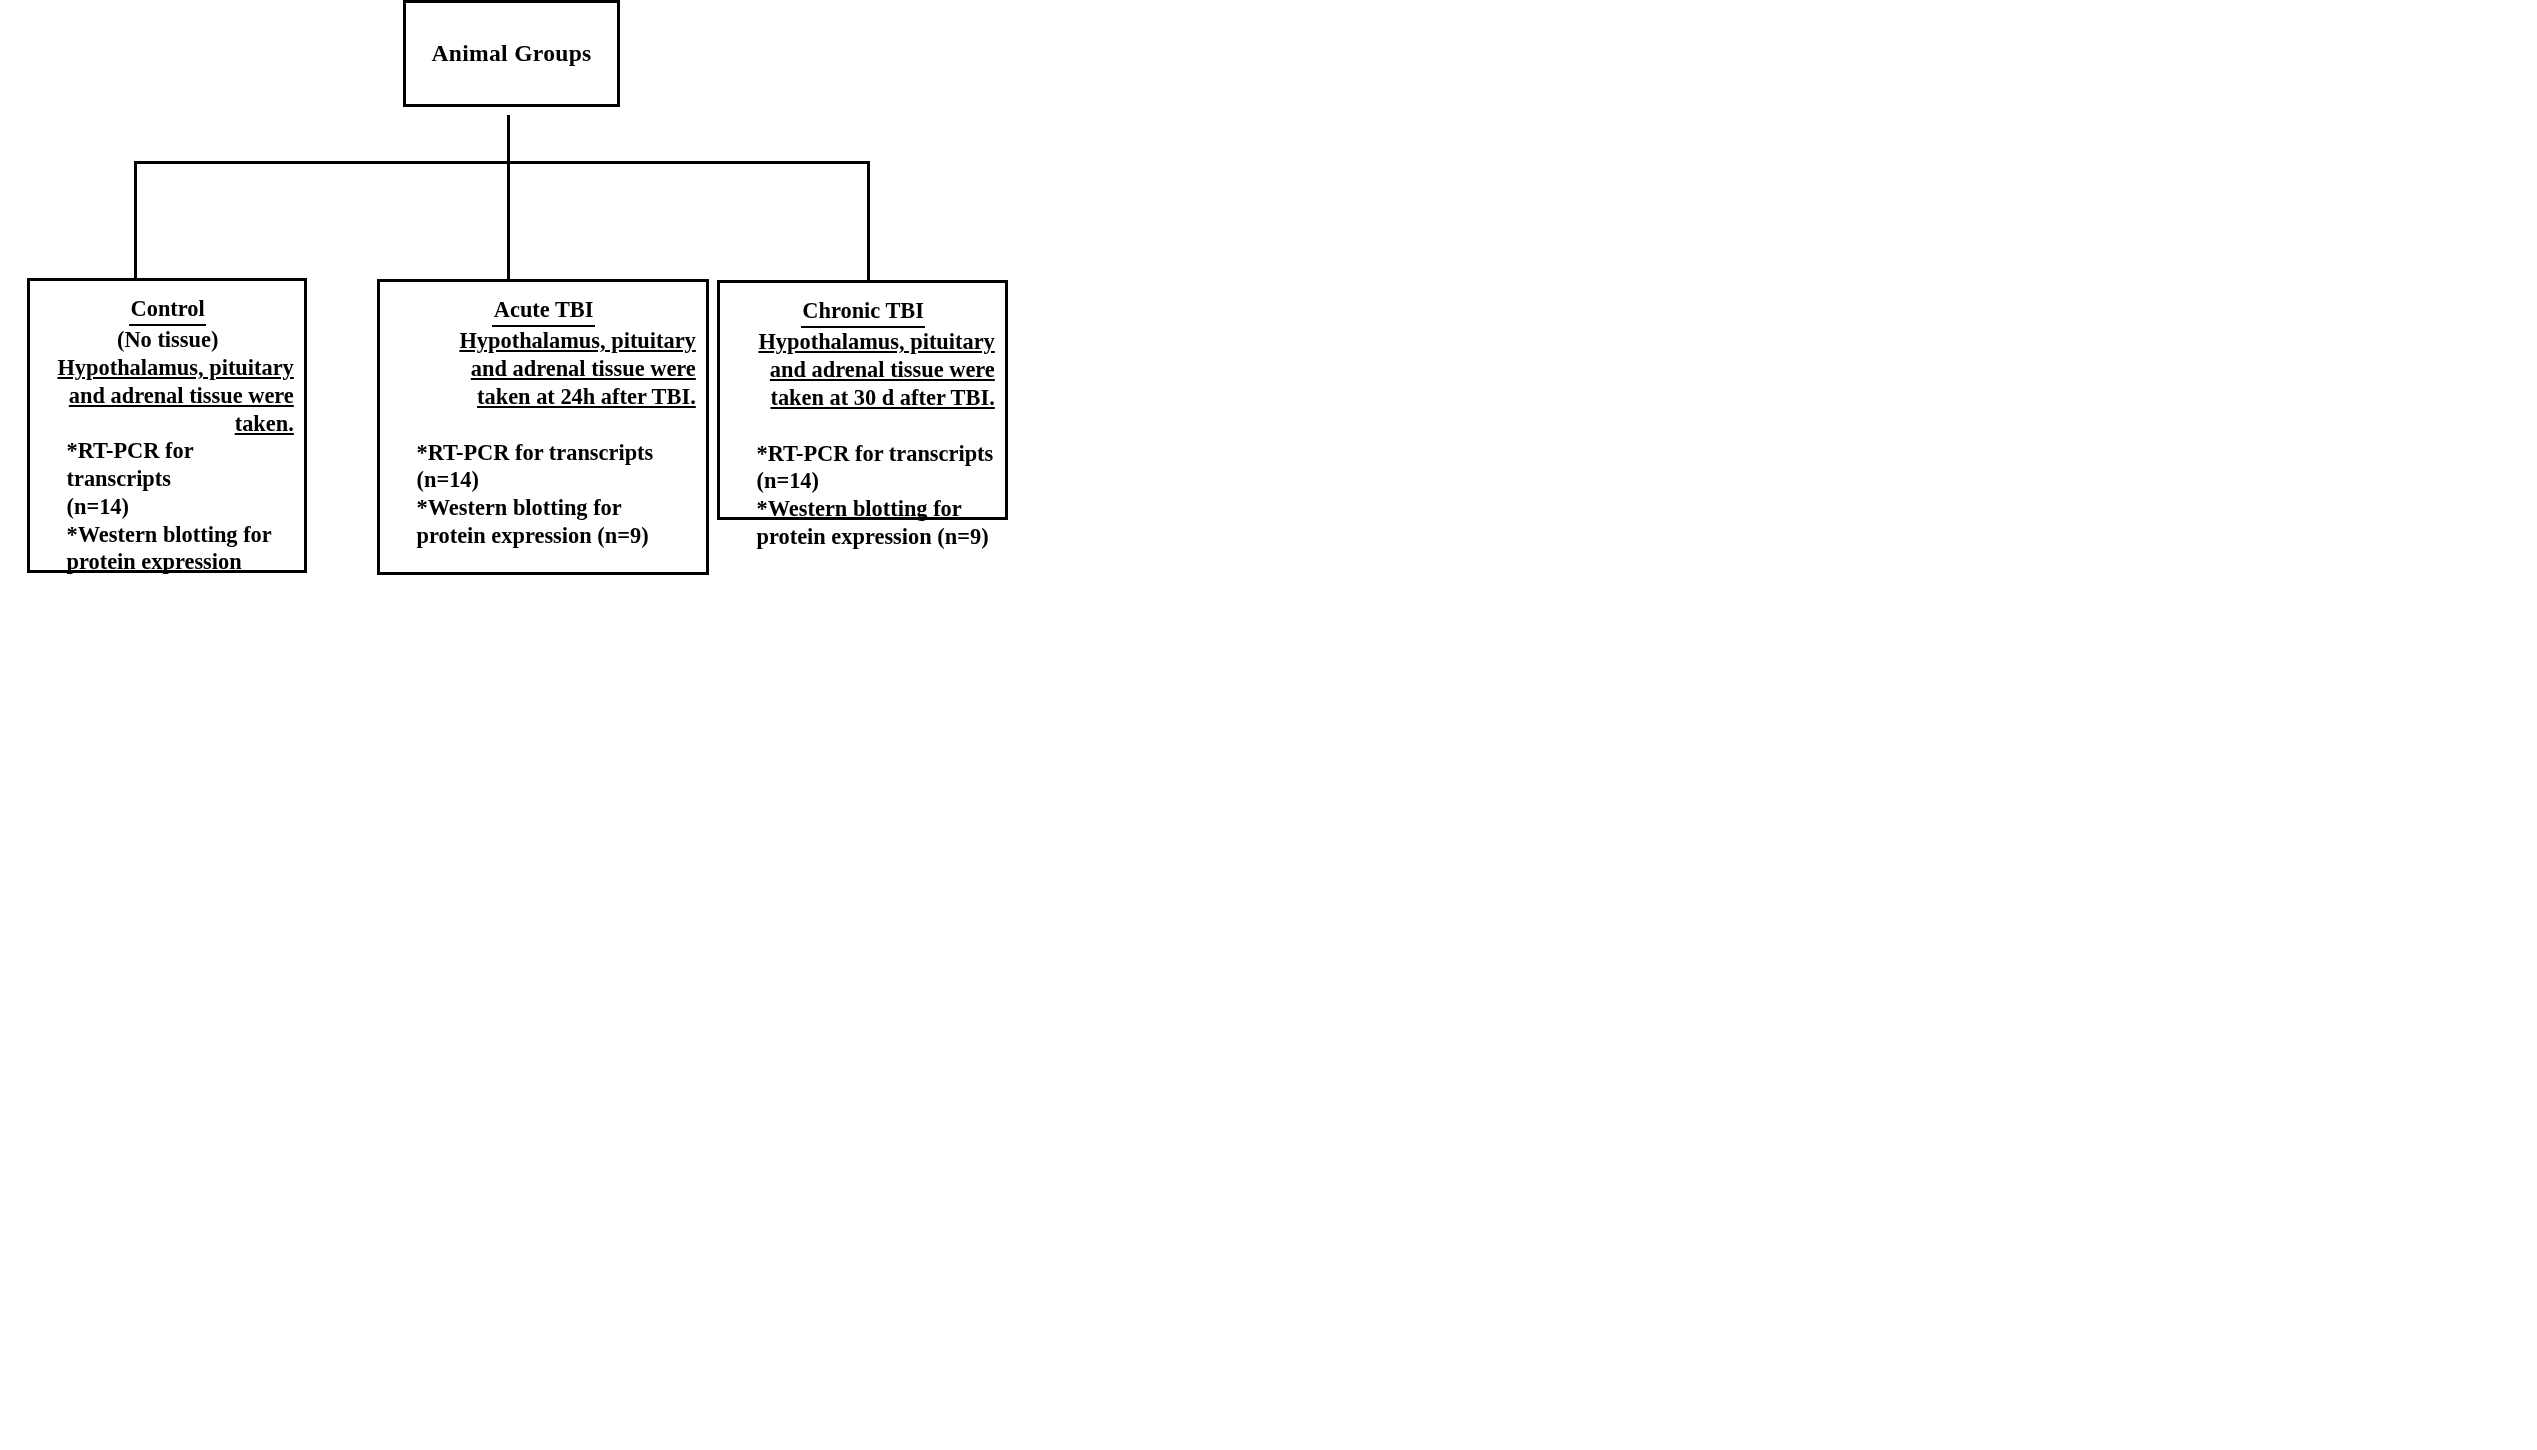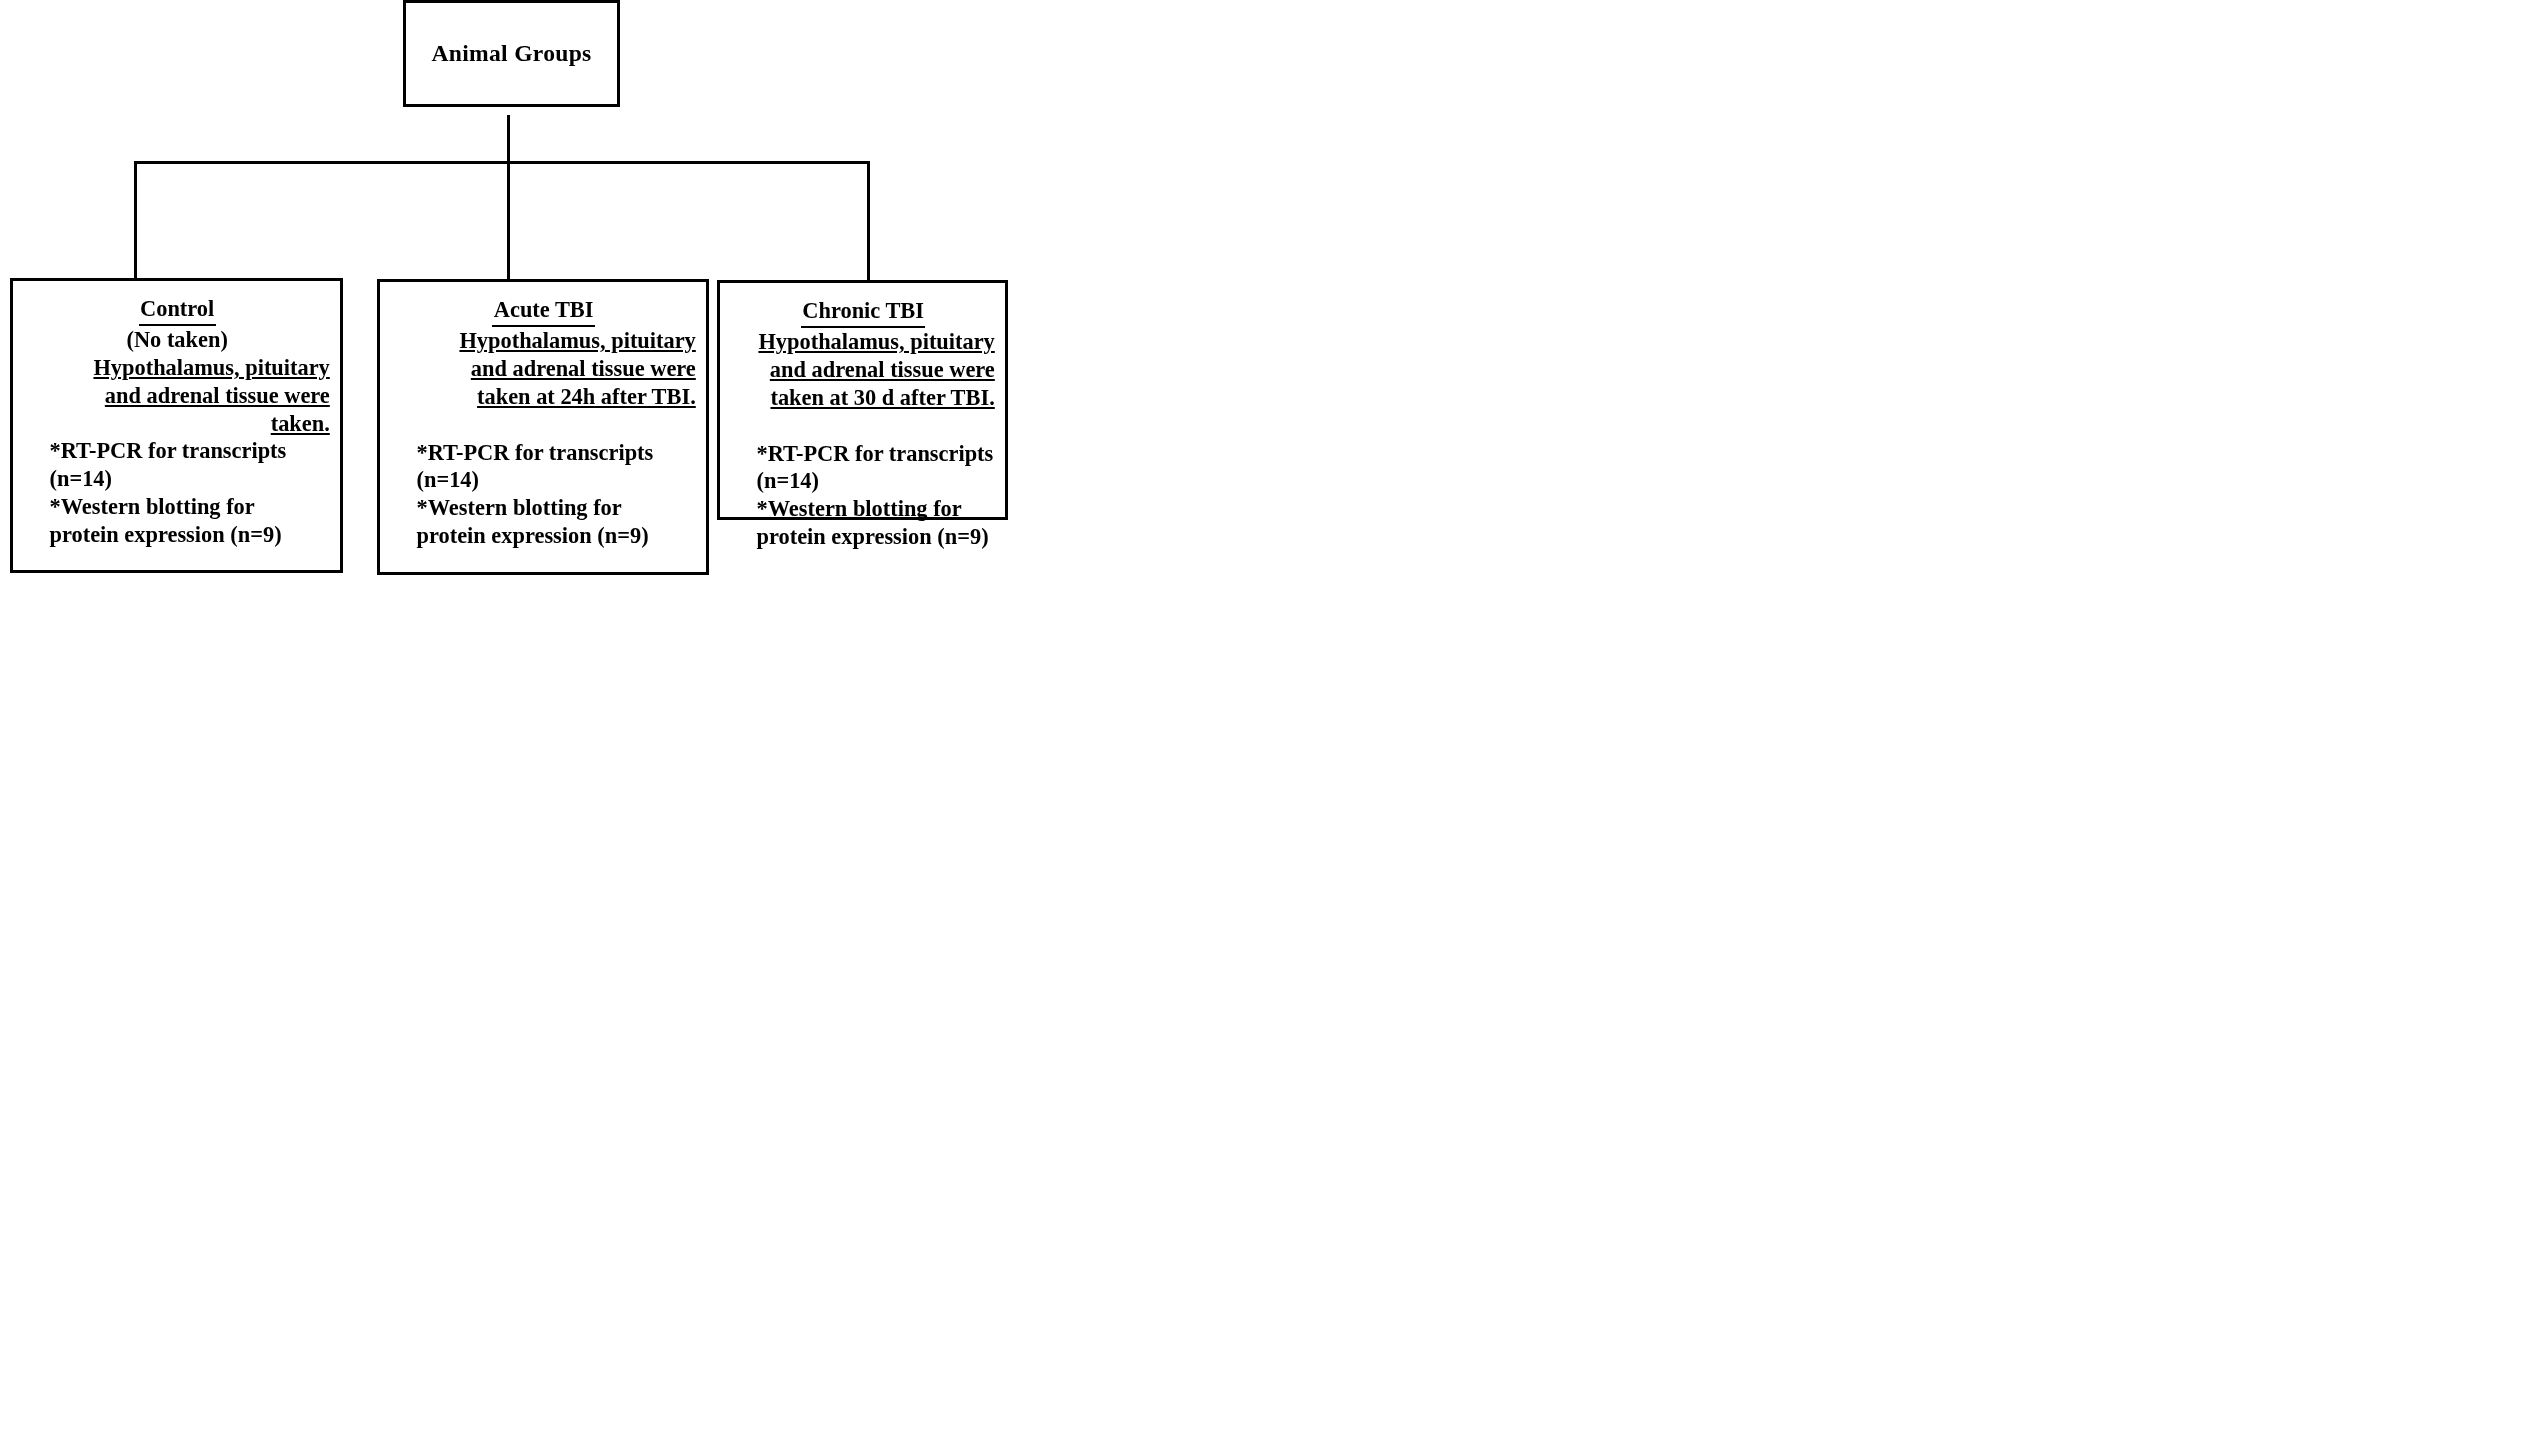--- a/index.html
+++ b/index.html
@@ -43,21 +43,21 @@
   .conn-trunk        { left: 507px;  top: 115px; width: 3.2px;    height: 164px; }
   .conn-horizontal   { left: 134px;  top: 161px; width: 736px; height: 3.2px;  }
   .conn-left-drop    { left: 134px;  top: 161px; width: 3.2px;    height: 118px; }
   .conn-right-drop   { left: 867px; top: 161px; width: 3.2px;    height: 121px; }
   .branch-box {
     padding: 9px 10.2px 6.4px 11.5px;
     font-size: 22.4px;
     font-weight: 700;
     line-height: 1.24;
   }
-  .branch-control { left: 10px;   top: 278px; width: 333px; height: 295px; }
+  .branch-control { left: 27px;   top: 278px; width: 280px; height: 295px; }
   .branch-acute   { left: 377px;  top: 279px; width: 332px; height: 296px; }
   .branch-chronic { left: 717px; top: 280px; width: 291px; height: 240px; }
   .branch-heading {
     text-align: center;
     margin-top: 5.1px;
   }
   .branch-heading .underlined {
     display: inline-block;
     border-bottom: 2.6px solid #000000;
     padding: 0 1.3px 1.3px 1.3px;
@@ -92,21 +92,21 @@
 
   <div class="connector conn-trunk"></div>
   <div class="connector conn-horizontal"></div>
   <div class="connector conn-left-drop"></div>
   <div class="connector conn-right-drop"></div>
 
   <div class="box branch-box branch-control">
     <div class="branch-heading">
       <span class="underlined">Control</span>
     </div>
-    <div class="branch-subtitle">(No taken)</div>
+    <div class="branch-subtitle">(No tissue)</div>
     <div class="branch-body">Hypothalamus, pituitary
 and adrenal tissue were
 taken.</div>
     <div class="methods">
       <div class="method-line">*RT-PCR for transcripts
 (n=14)</div>
       <div class="method-line">*Western blotting for
 protein expression (n=9)</div>
     </div>
   </div>

